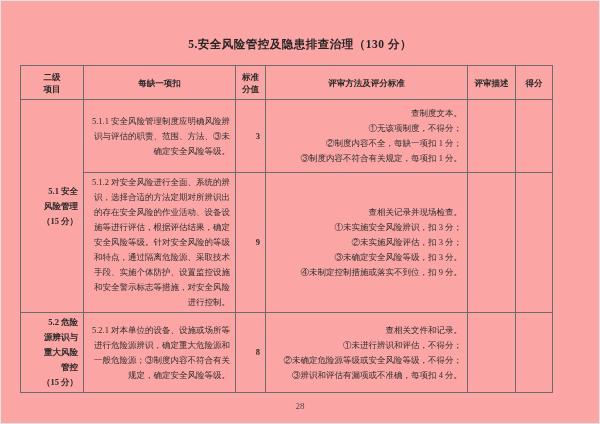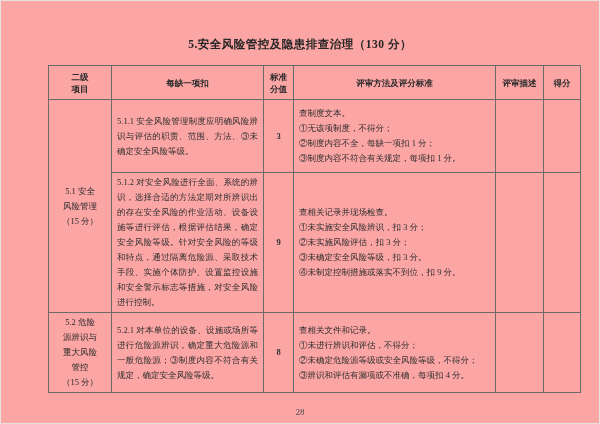--- a/index.html
+++ b/index.html
@@ -12,48 +12,49 @@
     color:#2f2f2f;
     overflow:hidden;
   }
   .title {
     position:absolute; top:37px; left:0; right:0;
     text-align:center;
     font-size:11.5px; font-weight:bold; letter-spacing:0.5px;
     color:#252525;
   }
   table.review {
-    position:absolute; left:48px; top:65px;
+    position:absolute; left:20px; top:65px;
     width:532px;
     border-collapse:collapse; table-layout:fixed;
   }
   table.review th, table.review td {
     border:1px solid #6b6b6b;
     font-size:8.5px; line-height:15px;
     vertical-align:middle;
     padding:2px 5px;
     overflow:hidden;
+    text-align:right;
   }
   table.review th {
     font-weight:bold; text-align:center;
     line-height:12px; padding:2px 1px;
     color:#2a2a2a;
   }
   .preline { white-space:pre-line; }
   td.sec {
-    text-align:center; font-weight:normal;
+    text-align:center; font-weight:bold;
     padding:2px 2px; color:#2a2a2a;
     line-height:15px;
   }
   td.item { text-align:justify; padding:2px 7px; }
   td.score { text-align:center; font-weight:bold; padding:2px 2px; }
   td.method { text-align:left; padding:3px 6px; }
   td.blank { padding:0; }
   .pagenum {
-    position:absolute; bottom:7px; left:0; right:0;
+    position:absolute; bottom:13px; left:0; right:0;
     text-align:center; font-size:9px; color:#4a4a4a;
   }
 </style>
 </head>
 <body>
 
 <div class="page">
 
   <div class="title">5.安全风险管控及隐患排查治理（130 分）</div>
 

